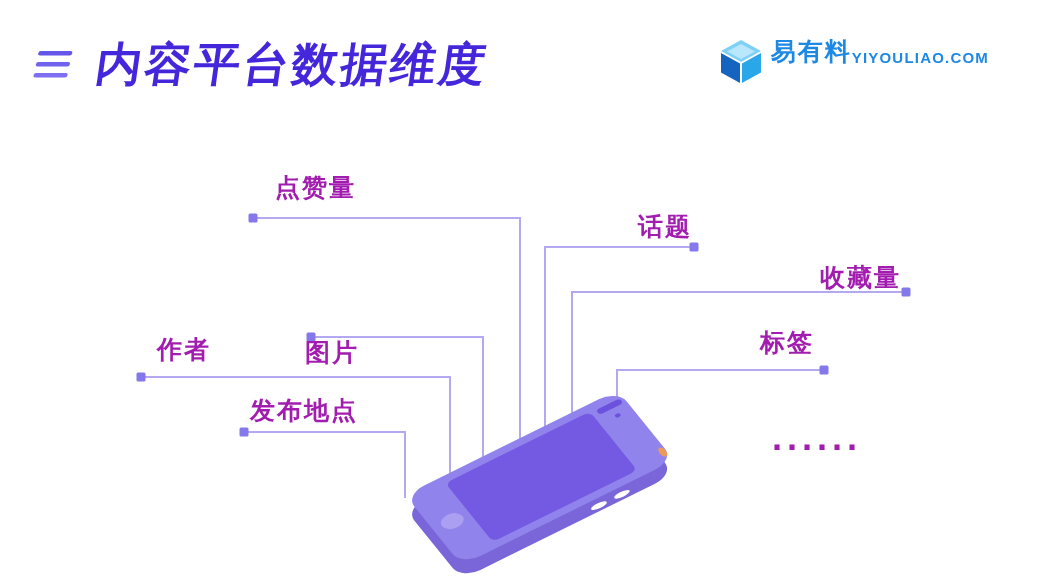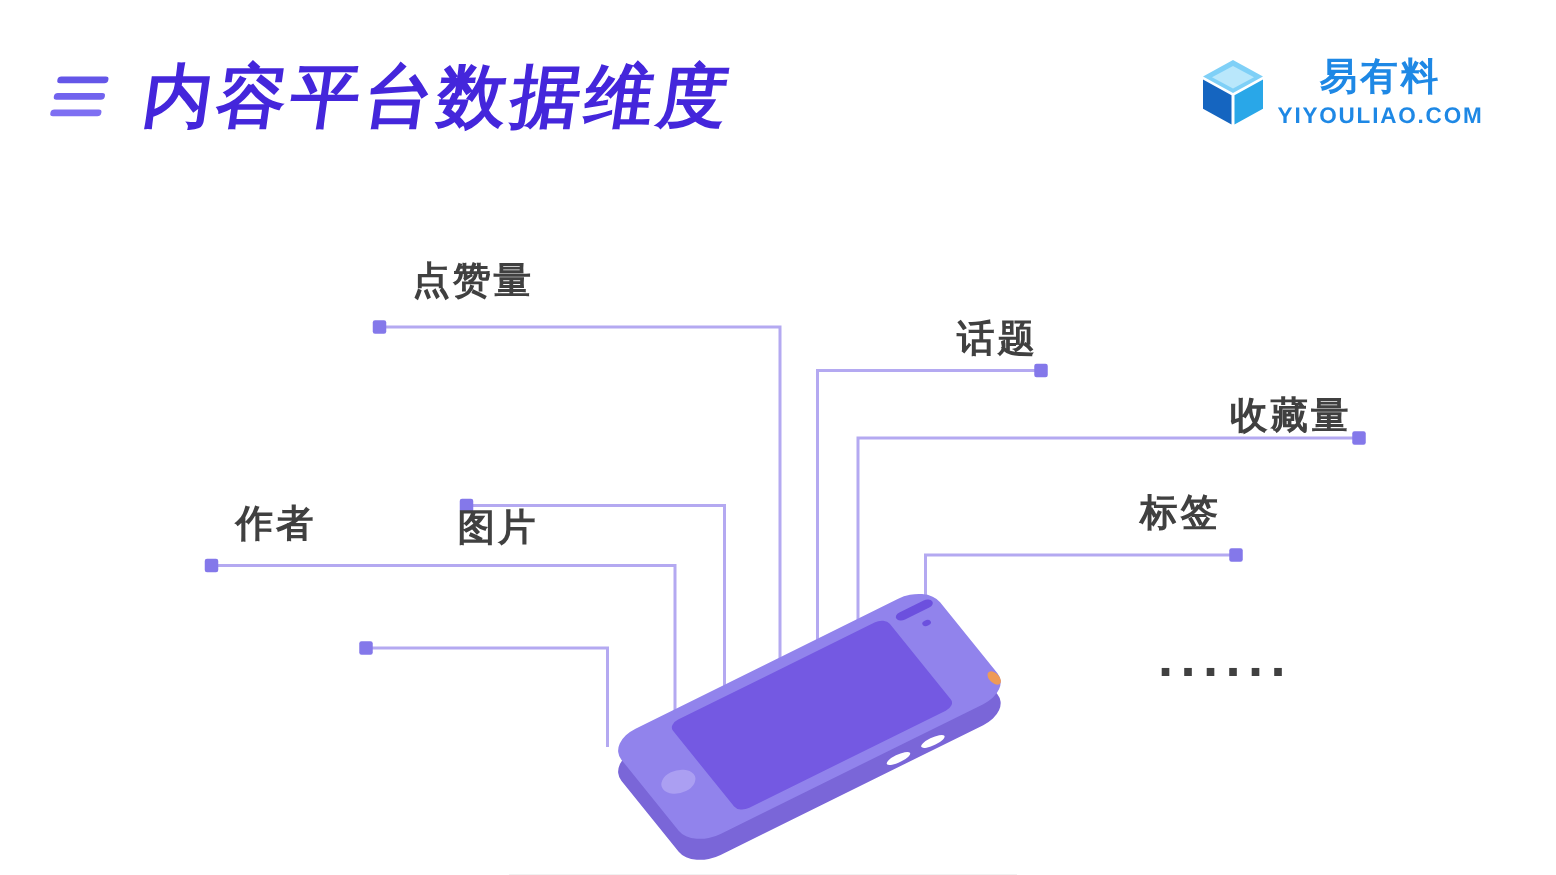--- a/index.html
+++ b/index.html
@@ -24,36 +24,36 @@
     letter-spacing:3px;
     color:#4426DB;
     transform:skewX(-8deg);
     white-space:nowrap;
   }
   
   .brand{
     position:absolute;right:48px;top:38px;
     display:flex;align-items:flex-start;gap:8px;
   }
-  .brand-text{display:flex;flex-direction:column;align-items:center;}
+  .brand-text{display:flex;align-items:flex-end;}
   .logo-name{
     font-size:25px;font-weight:800;color:#1E88E5;letter-spacing:2px;line-height:1.1;
   }
   .logo-domain{
     font-size:15px;font-weight:700;color:#1E88E5;letter-spacing:1.2px;margin-top:3px;
   }
   
   .diagram{position:absolute;left:0;top:0;width:1037px;height:583px;}
   
   .callout-label{
     position:absolute;
     font-size:25px;
     font-weight:800;
     letter-spacing:2px;
-    color:#404040;
+    color:#a21caf;
     white-space:nowrap;
     line-height:1.1;
   }
   .callout-more{
     font-size:36px;
     font-weight:900;
     letter-spacing:3px;
   }
 </style>
 </head>
@@ -132,15 +132,16 @@
       </g>
     </g>
   </svg>
 
   <div class="callout-label" style="left:275px;top:174px;">点赞量</div>
   <div class="callout-label" style="left:638px;top:213px;text-align:right;">话题</div>
   <div class="callout-label" style="left:820px;top:264px;">收藏量</div>
   <div class="callout-label" style="left:305px;top:294px;margin-top:45px;">图片</div>
   <div class="callout-label" style="left:157px;top:336px;">作者</div>
   <div class="callout-label" style="left:760px;top:329px;">标签</div>
+  <div class="callout-label" style="left:250px;top:397px;">发布地点</div>
   <div class="callout-label callout-more" style="left:772px;top:428px;">······</div>
 
 </div>
 
 </body></html>

